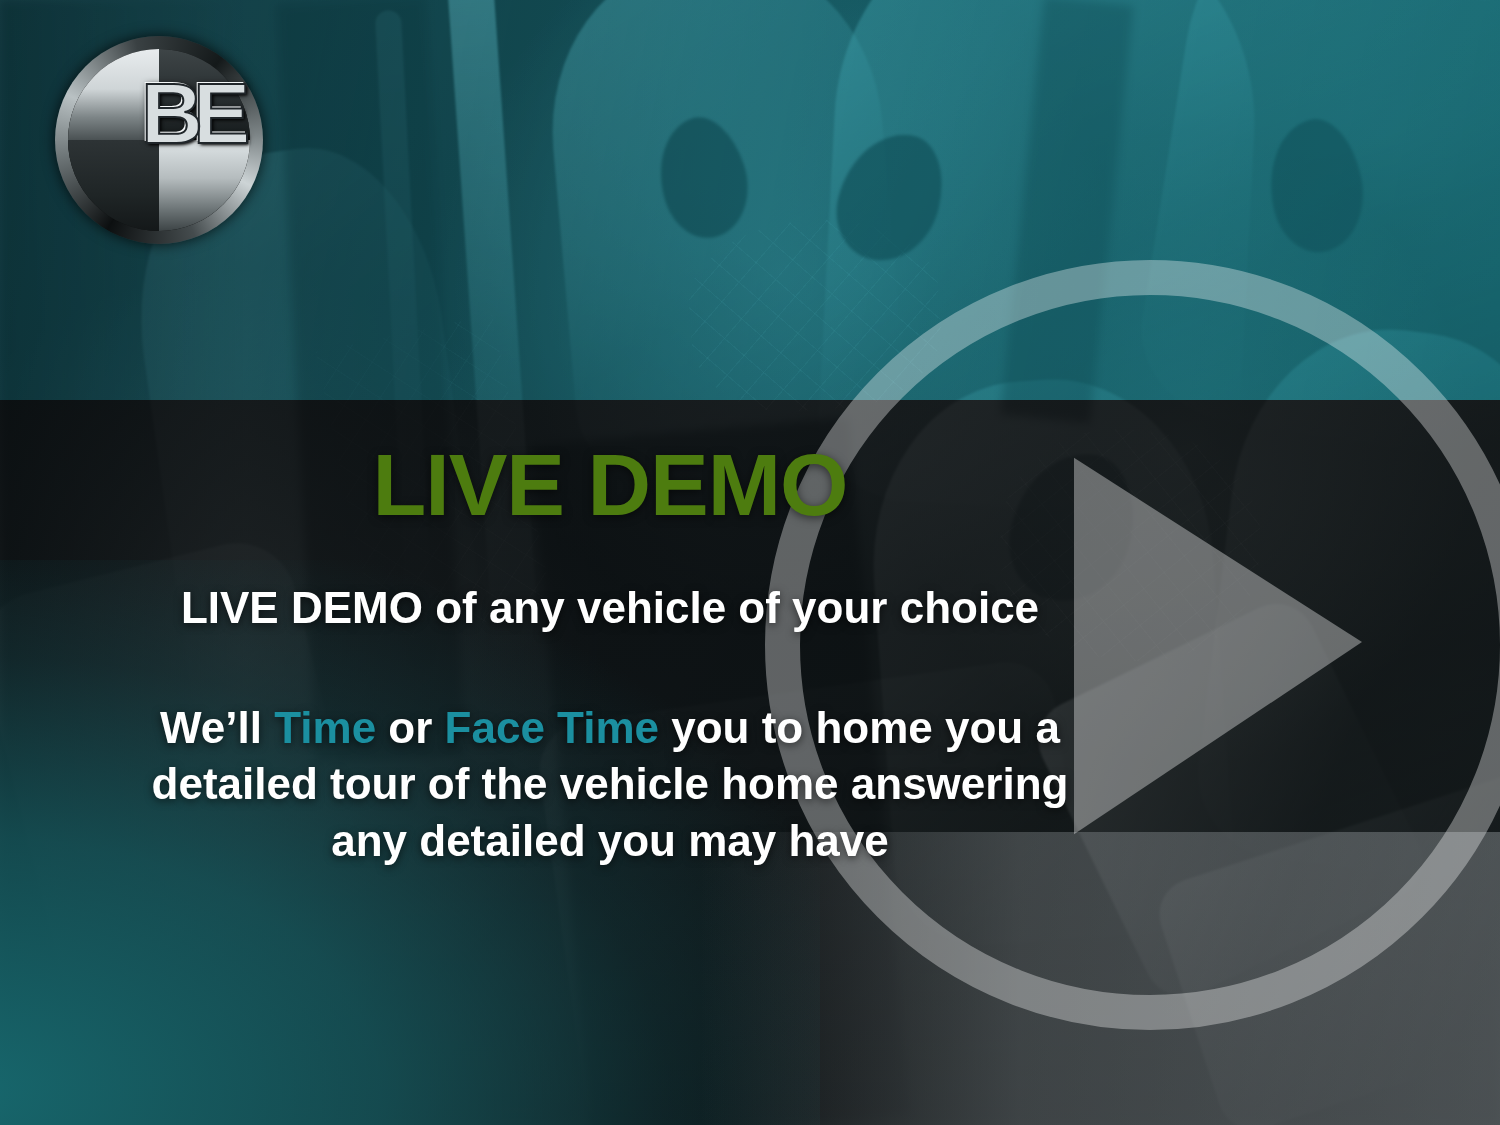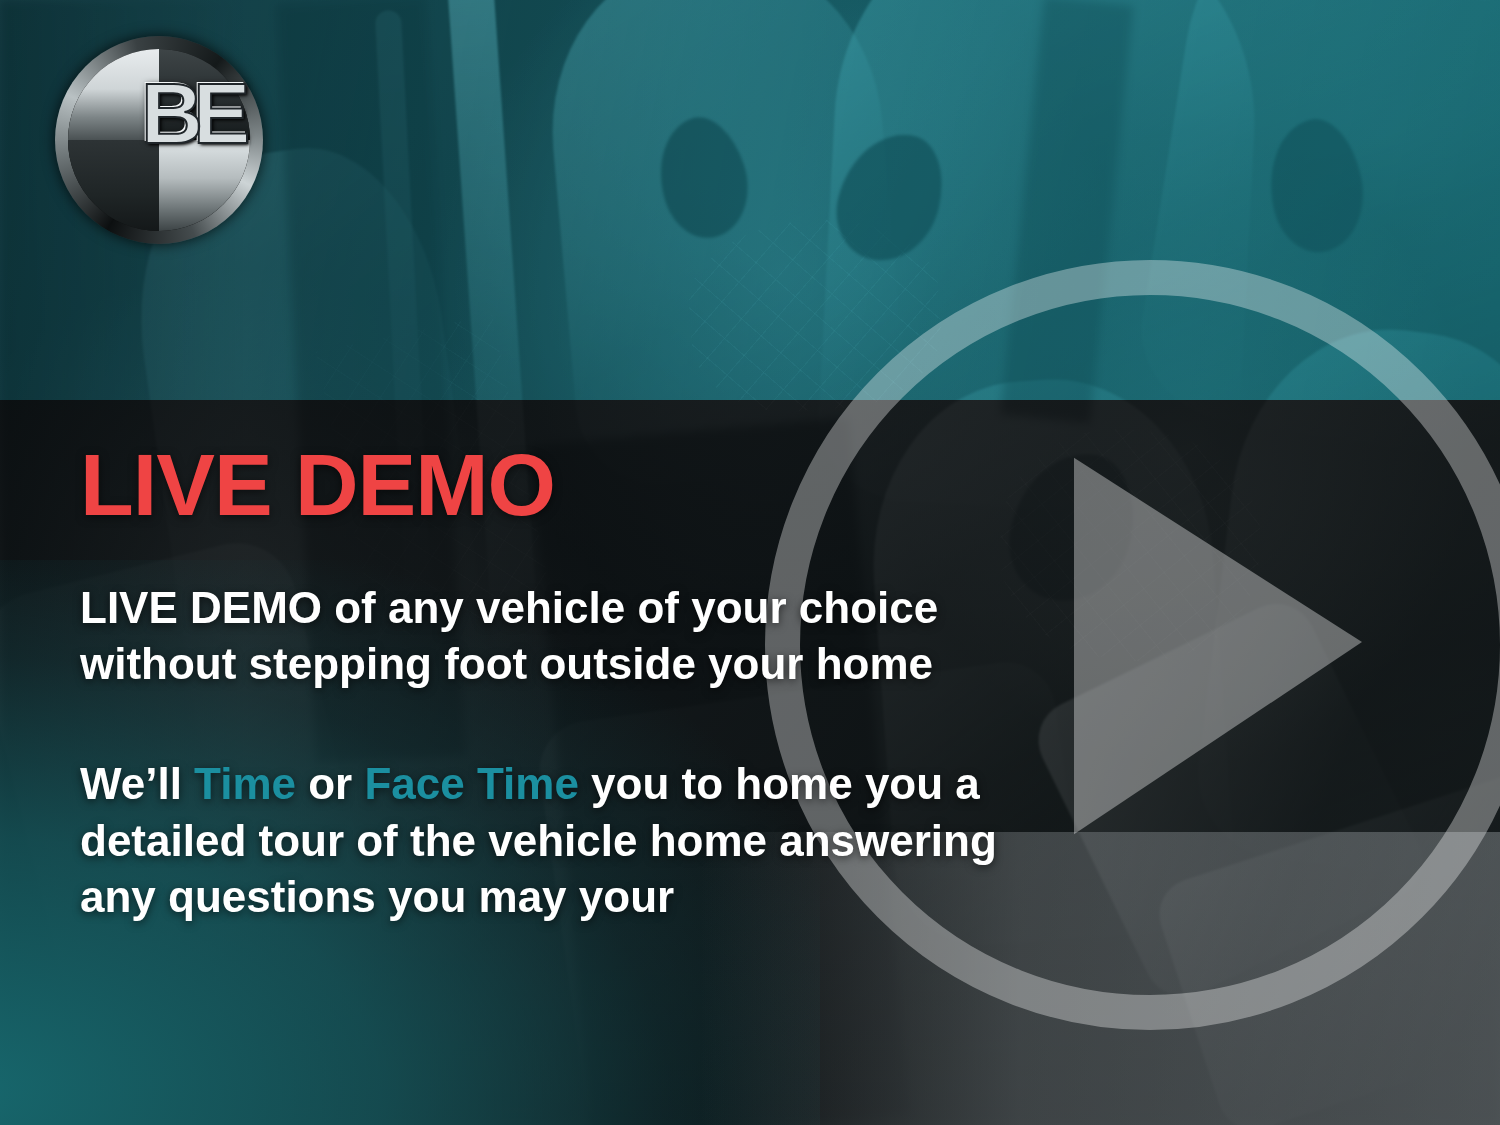--- a/index.html
+++ b/index.html
@@ -8,20 +8,21 @@
     background:#0a0d0e;
     font-family:"Liberation Sans", sans-serif;
     overflow:hidden;
   }
 
   .slide {
     position:relative;
     width:1500px; height:1125px;
     overflow:hidden;
     background:#10181a;
+    text-align:center;
   }
 
   
   .photo { position:absolute; inset:0; overflow:hidden; }
 
   .photo-base{
     position:absolute; inset:0;
     background:
       radial-gradient(ellipse 40% 55% at 16% 58%, rgba(200,208,210,.30), rgba(0,0,0,0) 62%),
       radial-gradient(ellipse 34% 48% at 52% 24%, rgba(222,230,232,.34), rgba(0,0,0,0) 66%),
@@ -166,21 +167,21 @@
     text-shadow:
       -2px -2px 0 #f4f7f8,
        2px  2px 3px rgba(0,0,0,.9),
        0 0 6px rgba(0,0,0,.7);
     -webkit-text-stroke:2px #20262a;
   }
 
   
   .copy { position:absolute; left:80px; top:440px; width:1060px; }
   .headline {
-    font-size:88px; font-weight:bold; color:#ef4444;
+    font-size:88px; font-weight:bold; color:#4d7c0f;
     letter-spacing:-1px; line-height:1.02;
     text-shadow:0 2px 10px rgba(0,0,0,.55);
   }
   .para {
     margin-top:50px;
     font-size:44px; font-weight:bold; color:#ffffff;
     line-height:1.28;
     text-shadow:0 2px 8px rgba(0,0,0,.60);
   }
   .para.second { margin-top:64px; }
@@ -248,26 +249,25 @@
     </div>
     <div class="logo-letters">BE</div>
   </div>
 
   <div class="copy">
 
     <div class="headline">LIVE DEMO</div>
 
     <div class="para">
       <div>LIVE DEMO of any vehicle of your choice</div>
-      <div>without stepping foot outside your home</div>
     </div>
 
     <div class="para second">
       <div>
         <span>We’ll </span><span class="accent">Time</span><span> or </span><span class="accent nb">Face Time</span><span> you to home you a</span>
       </div>
       <div>detailed tour of the vehicle home answering</div>
-      <div>any questions you may your</div>
+      <div>any detailed you may have</div>
     </div>
 
   </div>
 
 </div>
 
 </body></html>

